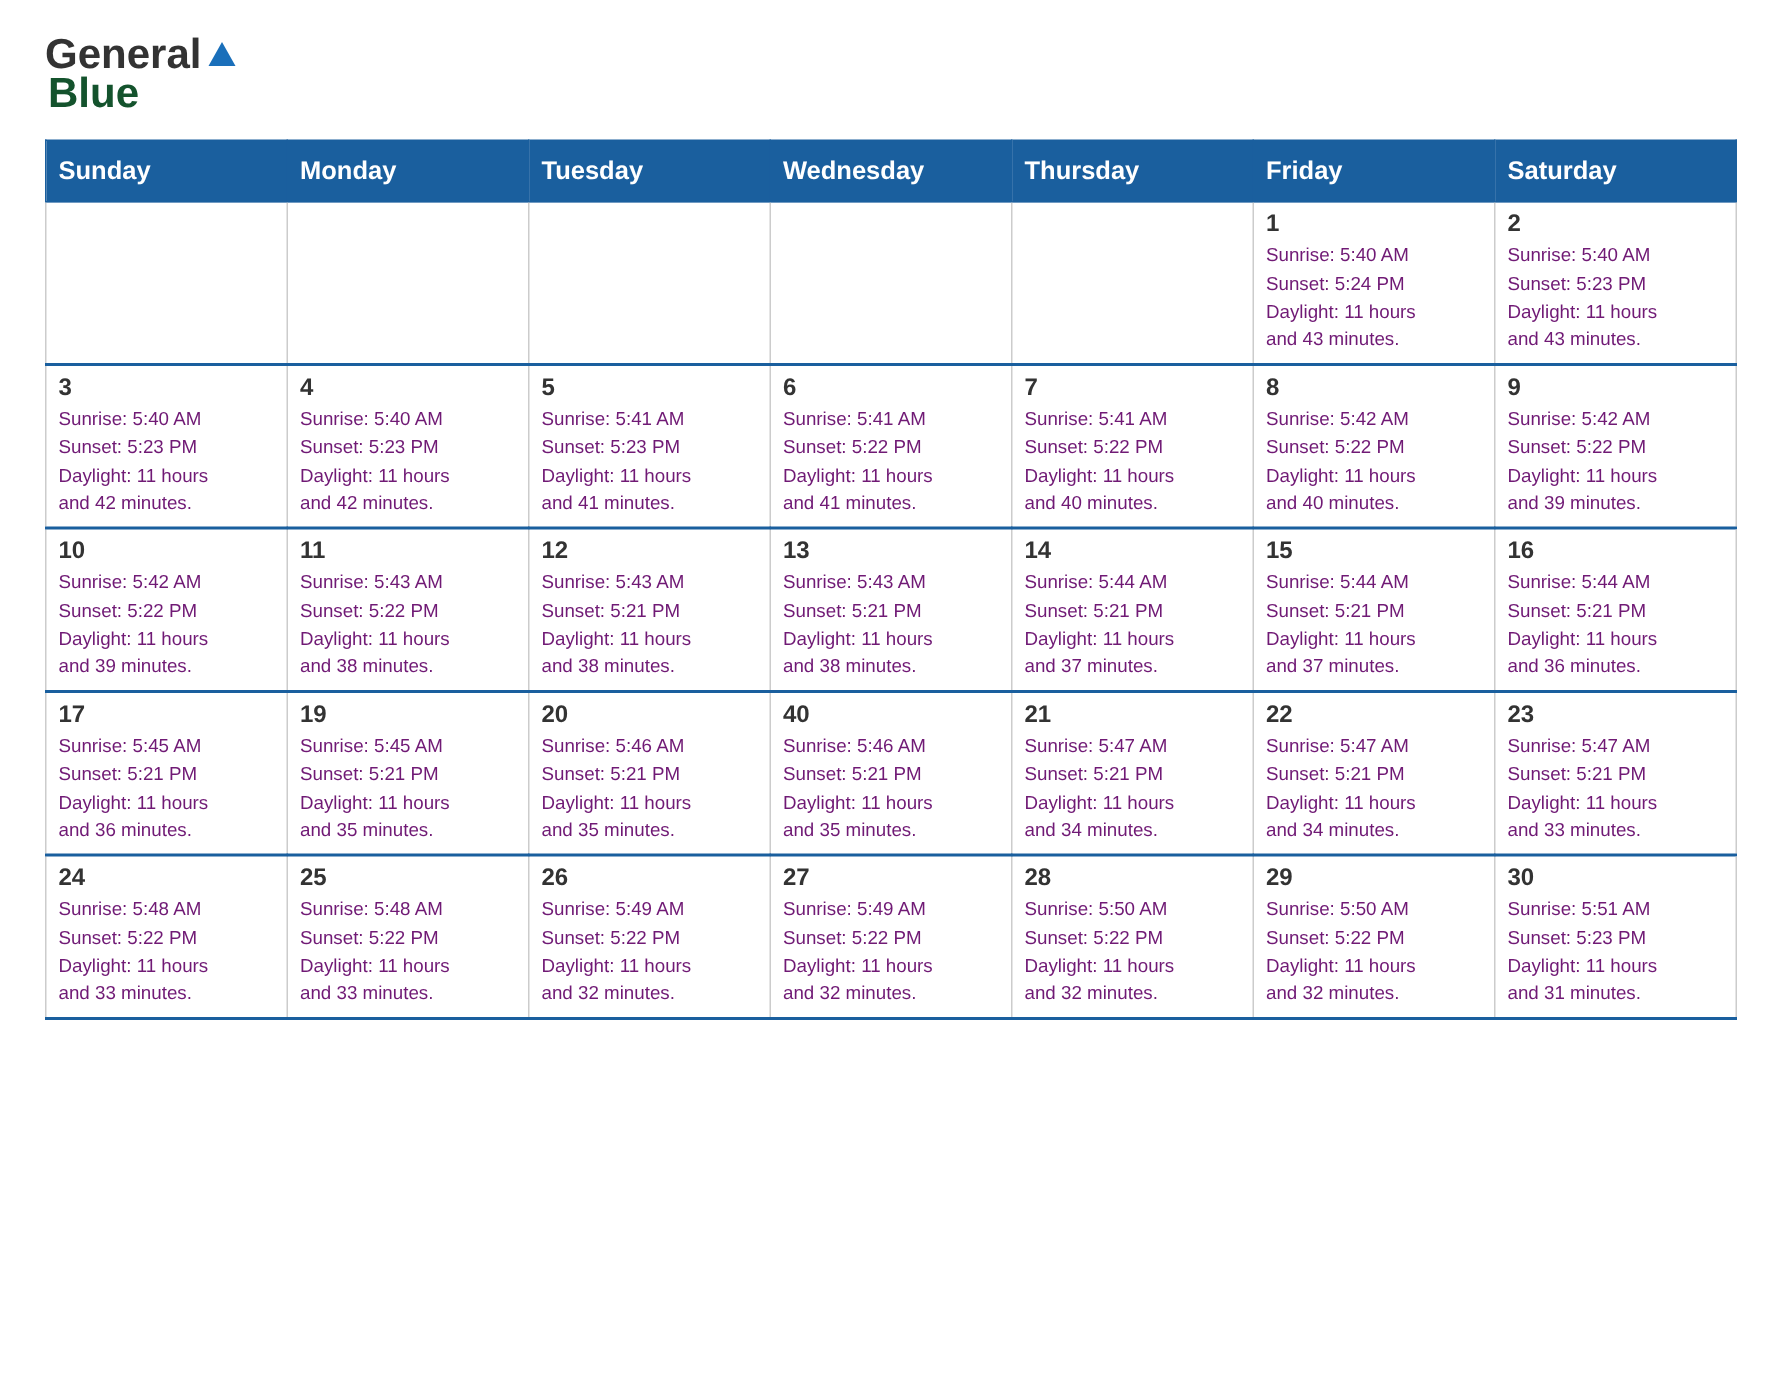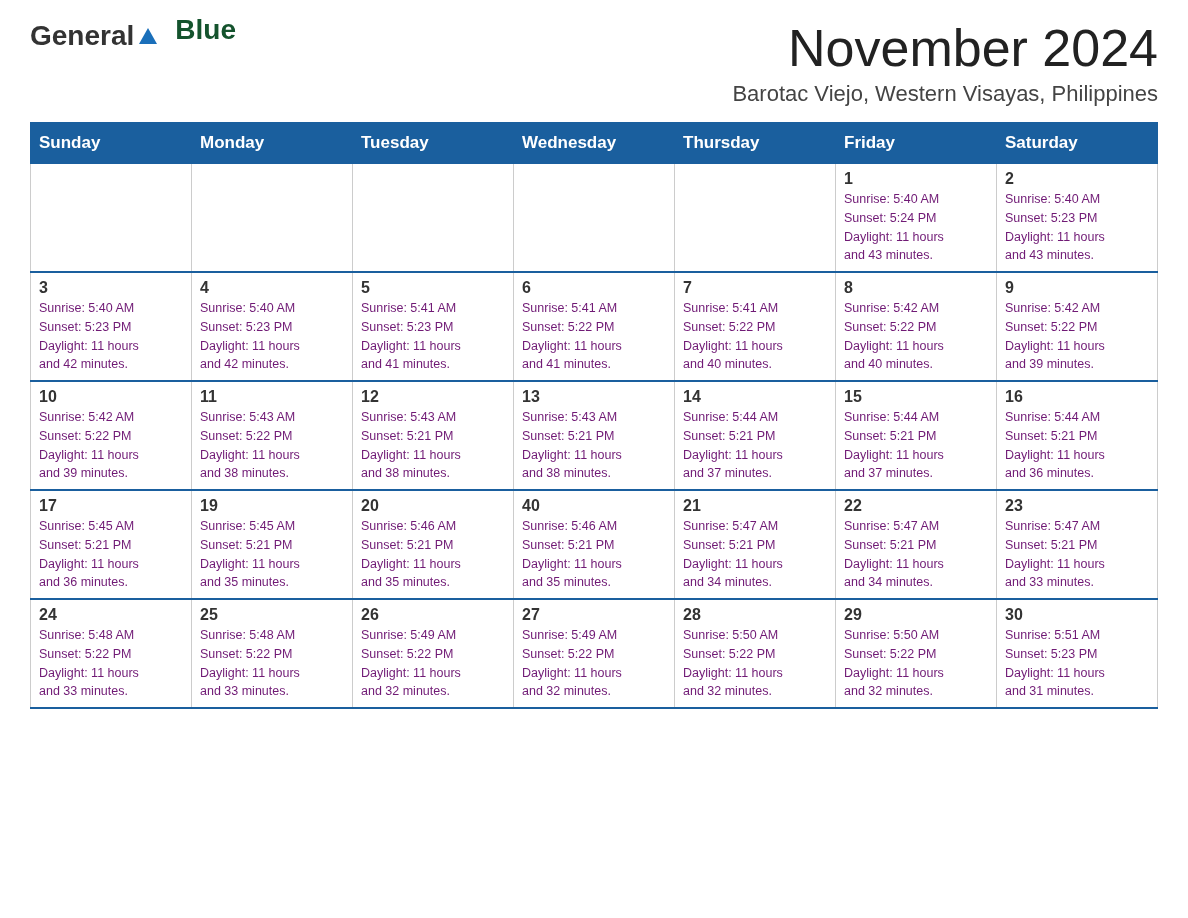--- a/index.html
+++ b/index.html
@@ -65,22 +65,21 @@
       font-size: 12.5px;
       color: #701a75;
       line-height: 1.5;
     }
     .empty-cell {
       background: #f9f9f9;
     }
     
     .logo-container {
       display: flex;
-      flex-direction: row;
-      gap: 14px;
+      flex-direction: column;
     }
     .logo-row1 {
       display: flex;
       align-items: center;
       font-size: 28px;
       font-weight: bold;
       color: #333;
     }
     .logo-row2 {
       font-size: 28px;
@@ -95,24 +94,20 @@
 
 <div class="header-section">
   <div class="logo-container">
     <div class="logo-row1">
       <span>General</span>
       <svg width="22" height="22" viewBox="0 0 22 22" style="margin-left:3px; margin-top:2px;">
         <polygon points="2,18 11,2 20,18" fill="#1a6fba"></polygon>
       </svg>
     </div>
     <div class="logo-row2">Blue</div>
-  </div>
-  <div class="title-area">
-    <h1 class="main-title">November 2024</h1>
-    <div class="subtitle">Barotac Viejo, Western Visayas, Philippines</div>
   </div>
 </div>
 
 <table class="calendar">
   <thead>
     <tr>
       <th>Sunday</th>
       <th>Monday</th>
       <th>Tuesday</th>
       <th>Wednesday</th>

